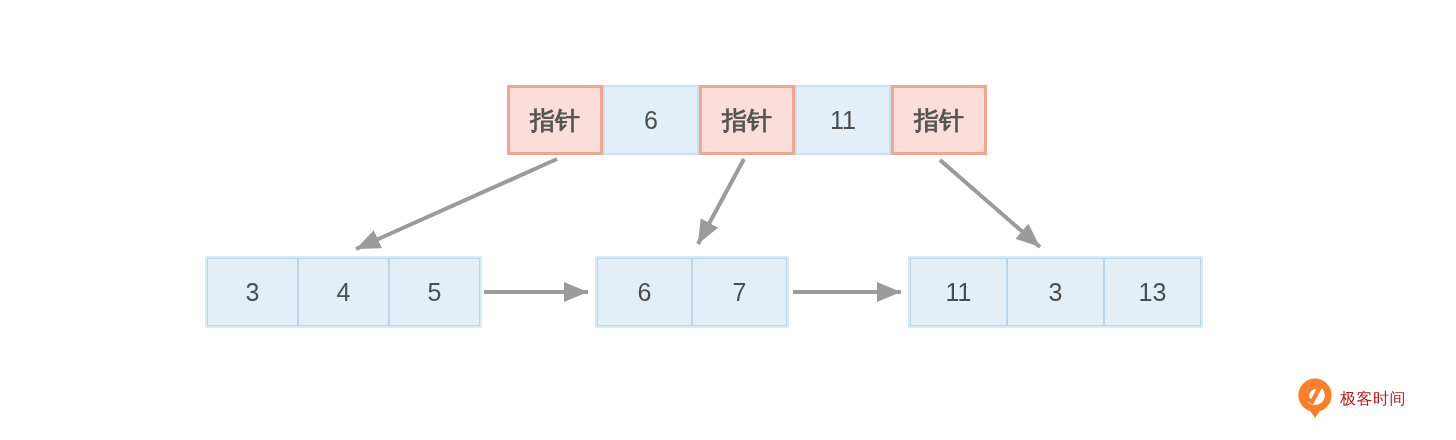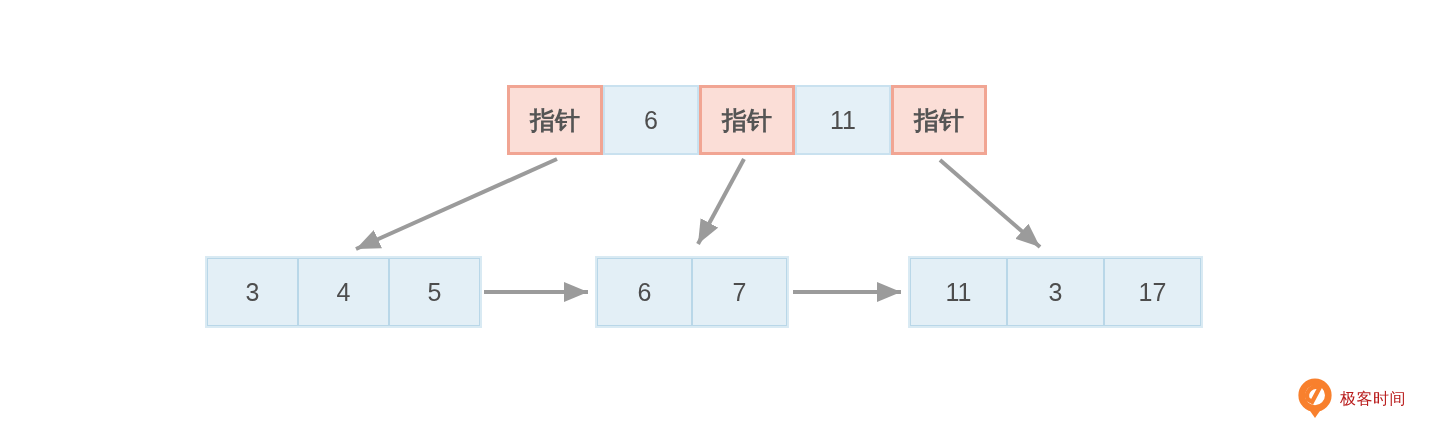--- a/index.html
+++ b/index.html
@@ -112,21 +112,21 @@
   </div>
 
   <div class="node leaf leaf-2" style="left:595px; top:256px;">
     <div class="cell">6</div>
     <div class="cell">7</div>
   </div>
 
   <div class="node leaf leaf-3" style="left:908px; top:256px;">
     <div class="cell">11</div>
     <div class="cell">3</div>
-    <div class="cell">17</div>
+    <div class="cell">13</div>
   </div>
 
   <div class="brand">
     <svg class="brand-icon" width="38" height="44" viewBox="0 0 40 46" xmlns="http://www.w3.org/2000/svg">
       <circle cx="20" cy="19" r="14" fill="#ffffff" stroke="#F8802D" stroke-width="7"></circle>
       <path d="M25 11 A 9.5 9.5 0 0 0 12.5 23.5 L17 26 Z" fill="none" stroke="#F8802D" stroke-width="4.5" stroke-linecap="round"></path>
       <path d="M14.5 35 L25.5 35 L20 43 Z" fill="#F8802D"></path>
     </svg>
     <span class="brand-text">极客时间</span>
   </div>

